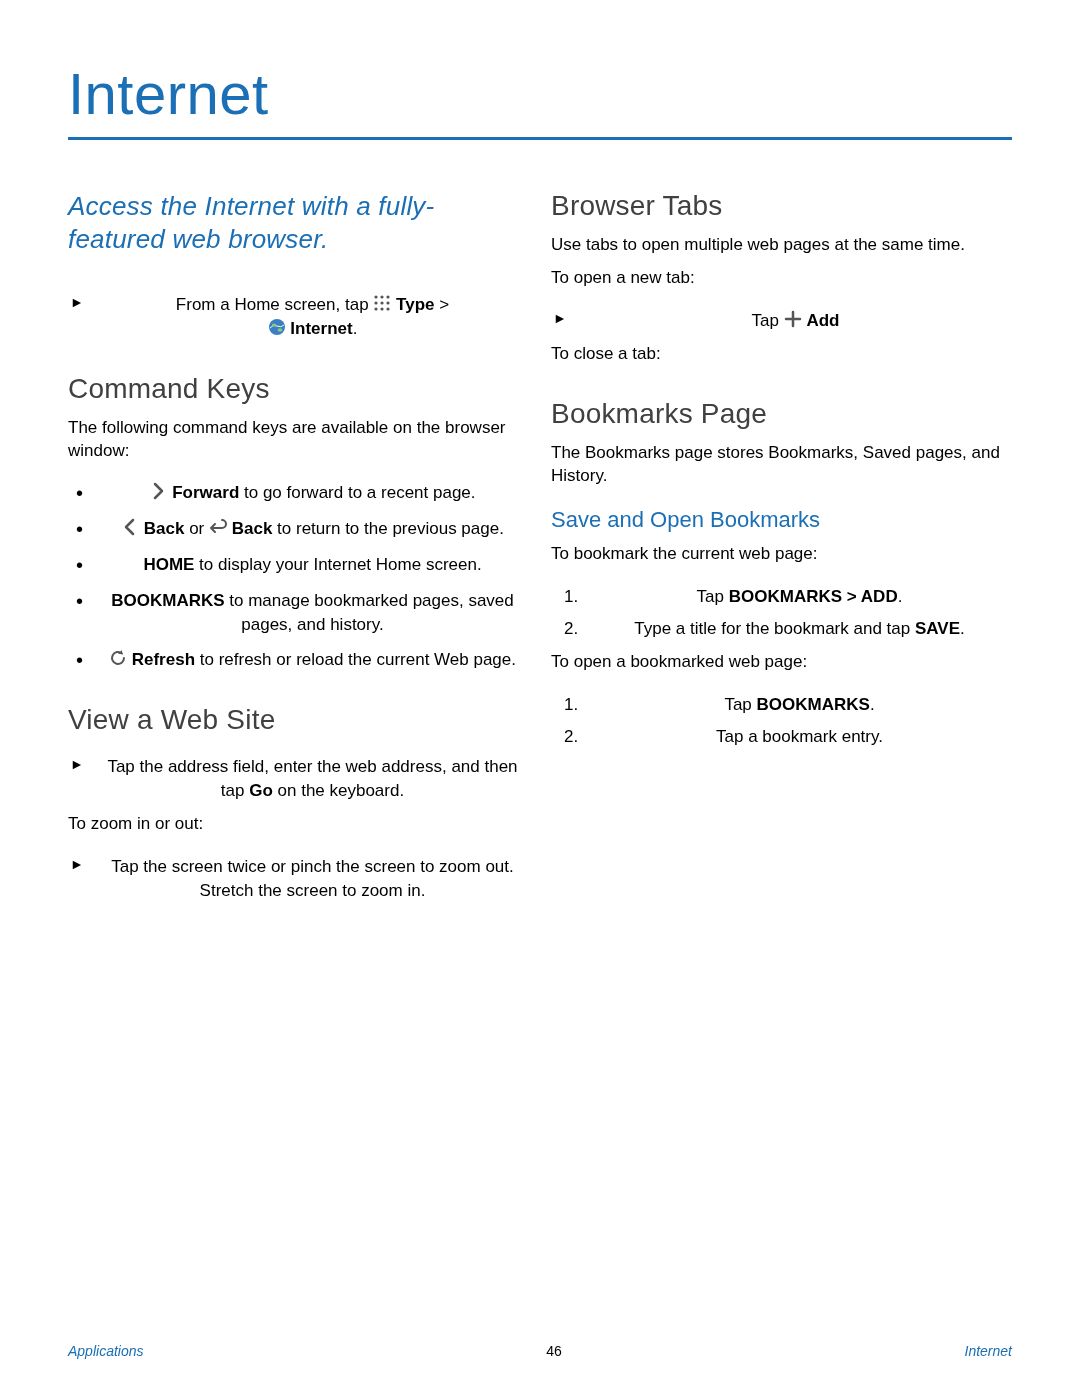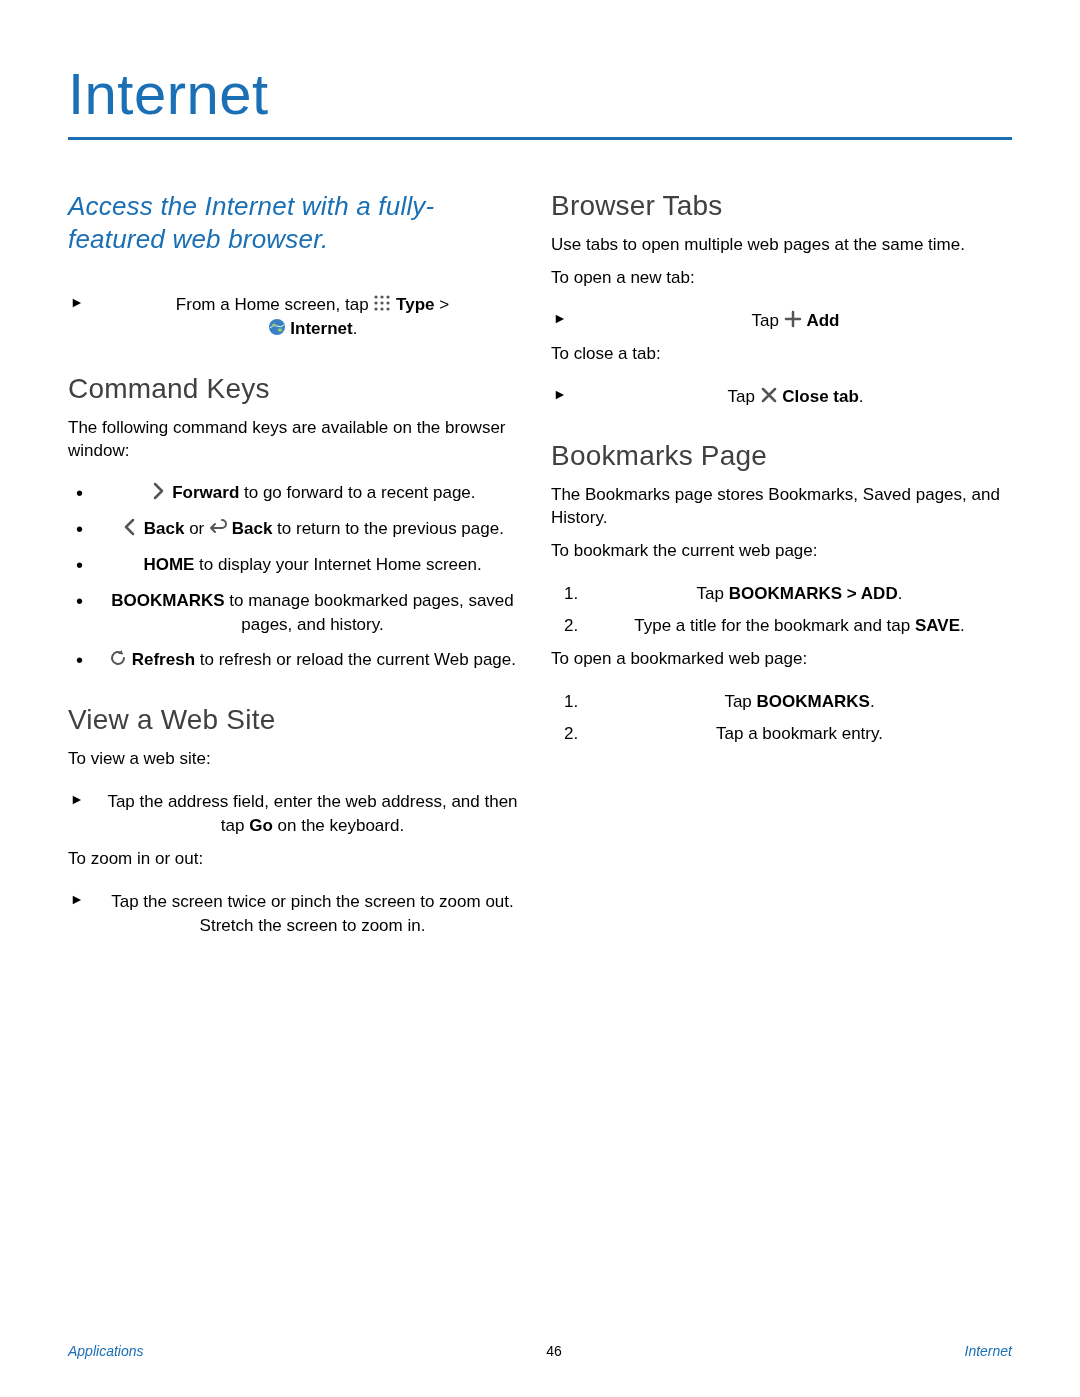--- a/index.html
+++ b/index.html
@@ -196,21 +196,20 @@
         <li>
           <span class="ico"><svg viewBox="0 0 18 18">
                 <path d="M15 9 A6 6 0 1 1 13 4.5" stroke="#555" stroke-width="2" fill="none" stroke-linecap="round"></path>
                 <path d="M13 1 L13 5 L9 5 Z" fill="#555"></path>
               </svg></span>
           <span class="b">Refresh</span><span> to refresh or reload the current Web page.</span>
         </li>
       </ul>
 
       <h2 class="h2">View a Web Site</h2>
-      <p>To view a web site:</p>
       <ul class="arrow">
         <li>
           <span>Tap the address field, enter the web address, and then tap </span><span class="b">Go</span><span> on the keyboard.</span>
         </li>
       </ul>
       <p>To zoom in or out:</p>
       <ul class="arrow">
         <li>Tap the screen twice or pinch the screen to zoom out. Stretch the screen to zoom in.</li>
       </ul>
     </div>
@@ -221,32 +220,25 @@
       <p>To open a new tab:</p>
       <ul class="arrow">
         <li>
           <span>Tap </span><span class="ico"><svg viewBox="0 0 18 18">
                 <path d="M9 2 V16 M2 9 H16" stroke="#555" stroke-width="2.5" stroke-linecap="round"></path>
               </svg></span>
           <span class="b">Add</span>
         </li>
       </ul>
       <p>To close a tab:</p>
-      <ul class="arrow">
-        <li>
-          <span>Tap </span><span class="ico"><svg viewBox="0 0 18 18">
-                <path d="M3 3 L15 15 M15 3 L3 15" stroke="#555" stroke-width="2.5" stroke-linecap="round"></path>
-              </svg></span>
-          <span class="b">Close tab</span><span>.</span>
-        </li>
-      </ul>
 
       <h2 class="h2">Bookmarks Page</h2>
       <p>The Bookmarks page stores Bookmarks, Saved pages, and History.</p>
 
+      <h3 class="h3">Save and Open Bookmarks</h3>
       <p>To bookmark the current web page:</p>
       <ol class="nums">
         <li>
           <span>Tap </span><span class="b">BOOKMARKS &gt; ADD</span><span>.</span>
         </li>
         <li>
           <span>Type a title for the bookmark and tap </span><span class="b">SAVE</span><span>.</span>
         </li>
       </ol>
       <p>To open a bookmarked web page:</p>

